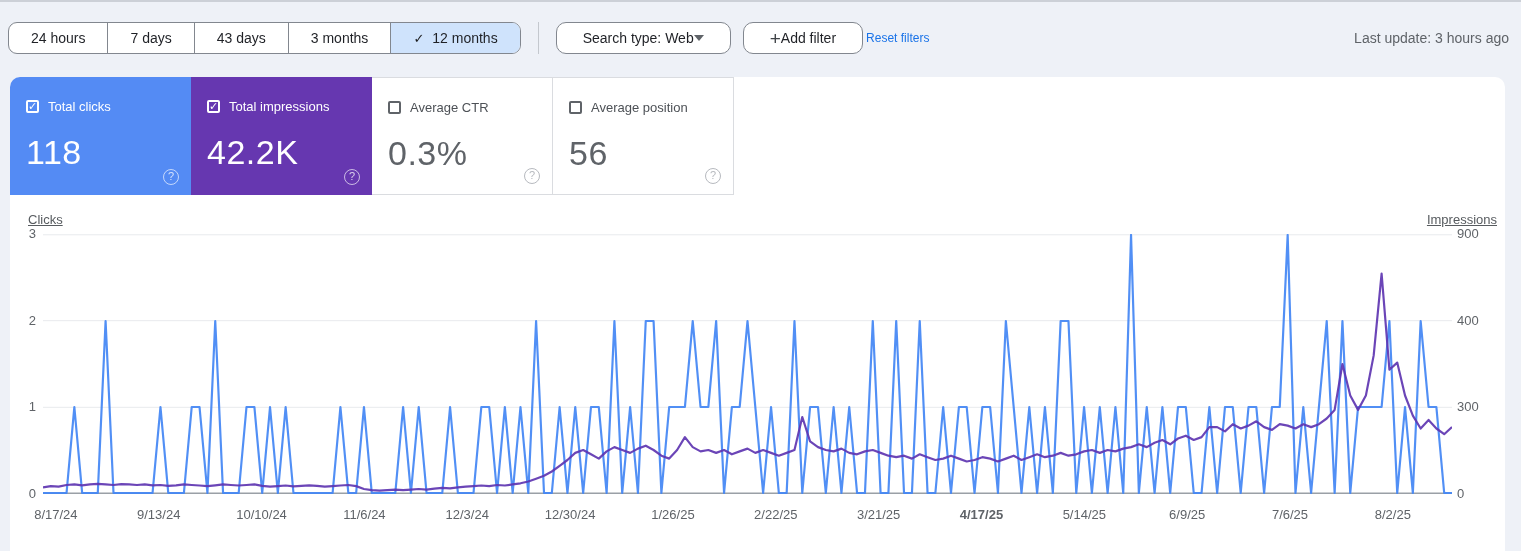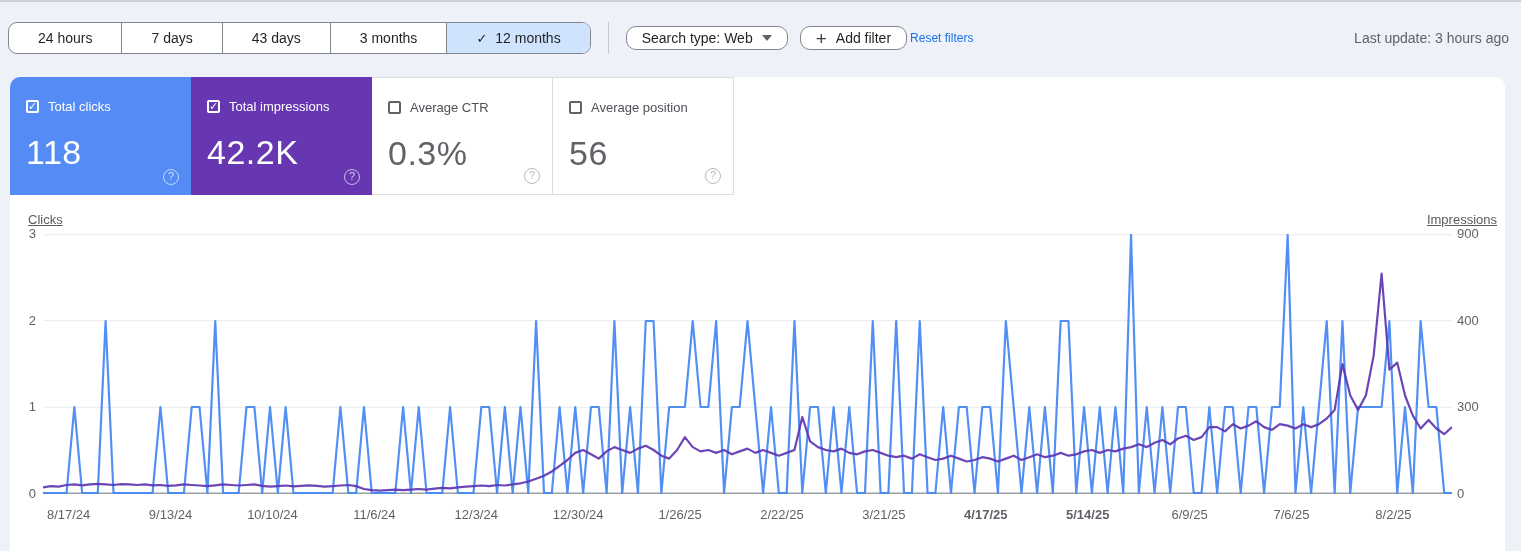--- a/index.html
+++ b/index.html
@@ -3,28 +3,28 @@
 <meta charset="utf-8">
 <style>
   * { box-sizing: border-box; margin: 0; padding: 0; }
   html,body { width:1521px; height:551px; overflow:hidden; }
   body { font-family:"Liberation Sans","DejaVu Sans",sans-serif; background:#eef1f7; }
   .page { position:relative; width:1521px; height:551px; background:#eef1f7; border-top:2px solid #ccd0d7; }
 
   
   .toolbar { display:flex; align-items:center; margin:20px 10px 0 8px; height:32px; }
   .range-group { display:inline-flex; height:32px; border:1px solid #82878f; border-radius:9px; background:#fff; overflow:hidden; }
-  .range-btn { display:flex; align-items:center; gap:8px; padding:0 29px; border:none; border-left:1px solid #82878f;
+  .range-btn { display:flex; align-items:center; gap:8px; padding:0 22px; border:none; border-left:1px solid #82878f;
                background:transparent; font:14px "Liberation Sans",sans-serif; color:#1f2126; cursor:pointer; white-space:nowrap; }
   .range-btn:first-child { border-left:none; }
   .range-btn .chk { display:none; font-size:13px; color:#1b1c1e; }
   .range-btn.selected { background:#cfe3fc; }
   .range-btn.selected .chk { display:inline; }
   .vdivider { width:1px; height:32px; background:#c4c8ce; margin:0 17px; }
-  .pill { display:flex; align-items:center; gap:9px; height:24px; padding:0 15px; border:1px solid #82878f; border-radius:10px;
+  .pill { display:flex; align-items:center; height:32px; padding:0 26px; border:1px solid #82878f; border-radius:10px;
           background:#fff; font:14px "Liberation Sans",sans-serif; color:#1f2126; cursor:pointer; white-space:nowrap; }
   .pill + .pill { margin-left:12px; }
   .caret { width:0; height:0; border-left:5px solid transparent; border-right:5px solid transparent; border-top:6px solid #5f6368; }
   .plus-glyph { font-size:19px; line-height:1; color:#3f4347; font-weight:400; }
   .reset-link { margin-left:3px; font-size:12px; font-weight:400; color:#1a73e8; text-decoration:none; cursor:pointer; }
   .last-update { margin-left:auto; font-size:14px; color:#5f6368; padding-right:2px; }
 
   
   .panel { position:absolute; left:10px; right:16px; top:75px; bottom:0; background:#fff; border-radius:10px 10px 0 0; }
 
@@ -47,21 +47,21 @@
   .card.filled .help { border-color:rgba(255,255,255,.65); color:rgba(255,255,255,.75); }
 
   
   .chart-section { margin-top:17px; }
   .axis-titles { display:flex; justify-content:space-between; padding:0 8px 0 18px; font-size:13px; color:#575b5f;text-decoration:underline; }
   .chart-area { position:relative; margin:7px 53px 0 33px; height:260px; }
   .chart-area svg { display:block; width:100%; height:260px; }
   .ylab { position:absolute; font-size:13px; color:#5f6368; }
   .ylab.left  { left:-31px; width:24px; text-align:right; }
   .ylab.right { right:-49px; width:44px; text-align:left; }
-  .xlabels { position:relative; margin:13px 53px 0 34px; height:18px; }
+  .xlabels { position:relative; margin:13px 53px 0 21px; height:18px; }
   .xlab { position:absolute; transform:translateX(-50%); font-size:13px; color:#5f6368; white-space:nowrap; }
 </style>
 </head>
 <body>
 
 <div class="page">
 
   <div class="toolbar">
     <div class="range-group">
       <button class="range-btn">
@@ -164,21 +164,21 @@
           <span class="xlab" style="left: 1.75%;">8/17/24</span>
           <span class="xlab" style="left: 8.9875%;">9/13/24</span>
           <span class="xlab" style="left: 16.225%;">10/10/24</span>
           <span class="xlab" style="left: 23.4625%;">11/6/24</span>
           <span class="xlab" style="left: 30.7%;">12/3/24</span>
           <span class="xlab" style="left: 37.9375%;">12/30/24</span>
           <span class="xlab" style="left: 45.175%;">1/26/25</span>
           <span class="xlab" style="left: 52.4125%;">2/22/25</span>
           <span class="xlab" style="left: 59.65%;">3/21/25</span>
           <span class="xlab" style="left: 66.8875%; font-weight: bold;">4/17/25</span>
-          <span class="xlab" style="left: 74.125%; font-weight: bold;">5/14/25</span>
+          <span class="xlab" style="left: 74.125%;">5/14/25</span>
           <span class="xlab" style="left: 81.3625%;">6/9/25</span>
           <span class="xlab" style="left: 88.6%;">7/6/25</span>
           <span class="xlab" style="left: 95.8375%;">8/2/25</span>
         </div>
     </div>
 
   </div>
 </div>
 
 </body></html>

